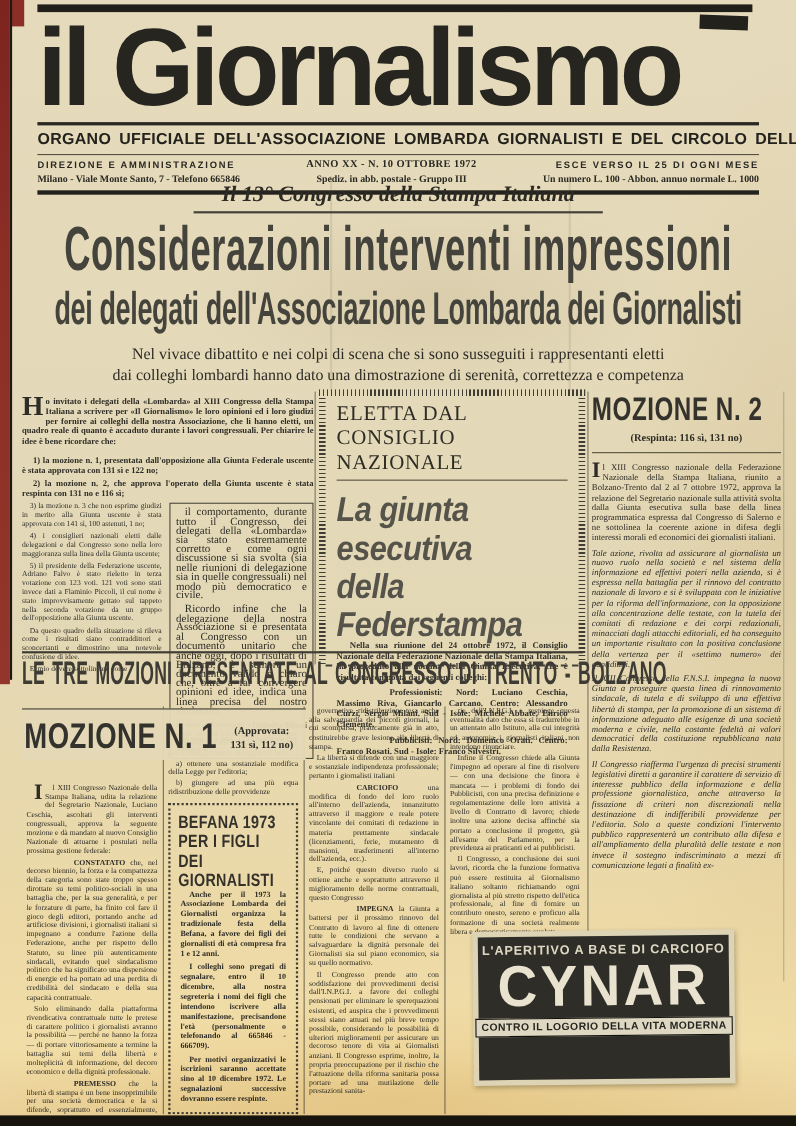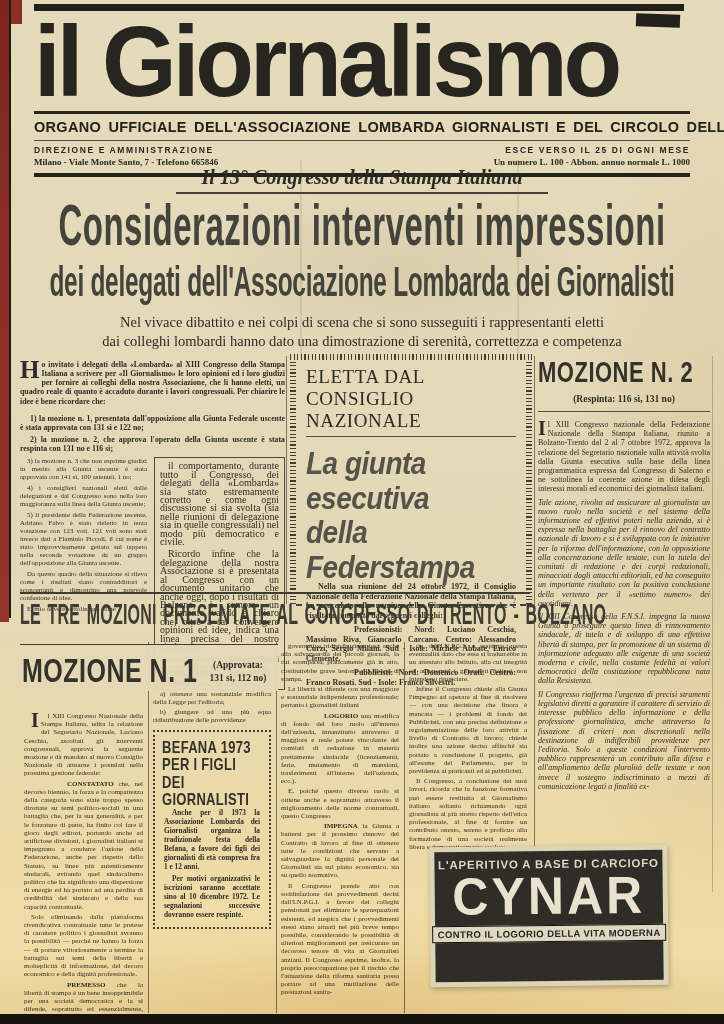--- a/index.html
+++ b/index.html
@@ -122,20 +122,24 @@
     <div class="topbar"></div>
     <h1 class="paper-title">il Giornalismo</h1>
     <div class="rule-md"></div>
     <div class="m-subtitle">ORGANO UFFICIALE DELL'ASSOCIAZIONE LOMBARDA GIORNALISTI E DEL CIRCOLO DELLA STAMPA</div>
     <div class="rule-thin"></div>
     <div class="m-info">
       <div class="cell">
         <div class="il1">DIREZIONE E AMMINISTRAZIONE</div>
         <div class="il2">Milano - Viale Monte Santo, 7 - Telefono 665846</div>
       </div>
+      <div class="cell c-center">
+        <div class="il1s">ANNO XX - N. 10 OTTOBRE 1972</div>
+        <div class="il2">Spediz. in abb. postale - Gruppo III</div>
+      </div>
       <div class="cell c-right">
         <div class="il1">ESCE VERSO IL 25 DI OGNI MESE</div>
         <div class="il2">Un numero L. 100 - Abbon. annuo normale L. 1000</div>
       </div>
     </div>
     <div class="rule-thick"></div>
   </div>
 
   <div class="kicker-wrap">
     <div class="kicker">Il 13° Congresso della Stampa Italiana</div>
@@ -222,27 +226,28 @@
       <p><span>tà delle informazioni e, quindi, delle aziende che tali informazioni forniscono, il Congresso chiede alla Giunta di operare per il conseguimento dei seguenti fini:</span></p>
       <p><span>a) ottenere una sostanziale modifica della Legge per l'editoria;</span></p>
       <p><span>b) giungere ad una più equa ridistribuzione delle provvidenze</span></p>
       <div class="befana">
         <div class="bf-title">
           <div>BEFANA 1973</div>
           <div>PER I FIGLI</div>
           <div>DEI GIORNALISTI</div>
         </div>
         <p>Anche per il 1973 la Associazione Lombarda dei Giornalisti organizza la tradizionale festa della Befana, a favore dei figli dei giornalisti di età compresa fra 1 e 12 anni.</p>
+        <p>I colleghi sono pregati di segnalare, entro il 10 dicembre, alla nostra segreteria i nomi dei figli che intendono iscrivere alla manifestazione, precisandone l'età (personalmente o telefonando al 665846 - 666709).</p>
         <p>Per motivi organizzativi le iscrizioni saranno accettate sino al 10 dicembre 1972. Le segnalazioni successive dovranno essere respinte.</p>
       </div>
     </div>
     <div class="fcol">
       <p><span>governative, ridistribuzione tesa anche alla salvaguardia dei piccoli giornali, la cui scomparsa, praticamente già in atto, costituirebbe grave lesione alla libertà di stampa.</span></p>
       <p><span>La libertà si difende con una maggiore e sostanziale indipendenza professionale; pertanto i giornalisti italiani</span></p>
-      <p><b class="plead">LOGORIO</b><span> una modifica di fondo del loro ruolo all'interno dell'azienda, innanzitutto attraverso il maggiore e reale potere vincolante dei comitati di redazione in materia prettamente sindacale (licenziamenti, ferie, mutamento di mansioni, trasferimenti all'interno dell'azienda, ecc.).</span></p>
+      <p><b class="plead">CARCIOFO</b><span> una modifica di fondo del loro ruolo all'interno dell'azienda, innanzitutto attraverso il maggiore e reale potere vincolante dei comitati di redazione in materia prettamente sindacale (licenziamenti, ferie, mutamento di mansioni, trasferimenti all'interno dell'azienda, ecc.).</span></p>
       <p><span>E, poiché questo diverso ruolo si ottiene anche e soprattutto attraverso il miglioramento delle norme contrattuali, questo Congresso</span></p>
       <p><b class="plead">IMPEGNA</b><span> la Giunta a battersi per il prossimo rinnovo del Contratto di lavoro al fine di ottenere tutte le condizioni che servano a salvaguardare la dignità personale dei Giornalisti sia sul piano economico, sia su quello normativo.</span></p>
       <p><span>Il Congresso prende atto con soddisfazione dei provvedimenti decisi dall'I.N.P.G.I. a favore dei colleghi pensionati per eliminare le sperequazioni esistenti, ed auspica che i provvedimenti stessi siano attuati nel più breve tempo possibile, considerando le possibilità di ulteriori miglioramenti per assicurare un decoroso tenore di vita ai Giornalisti anziani. Il Congresso esprime, inoltre, la propria preoccupazione per il rischio che l'attuazione della riforma sanitaria possa portare ad una mutilazione delle prestazioni sanita-</span></p>
     </div>
     <div class="fcol">
       <p><span>rie dell'I.N.P.G.I. e respinge questa eventualità dato che essa si tradurrebbe in un attentato allo Istituto, alla cui integrità ed autonomia i giornalisti italiani non intendono rinunciare.</span></p>
       <p><span>Infine il Congresso chiede alla Giunta l'impegno ad operare al fine di risolvere — con una decisione che finora è mancata — i problemi di fondo dei Pubblicisti, con una precisa definizione e regolamentazione delle loro attività a livello di Contratto di lavoro; chiede inoltre una azione decisa affinché sia portato a conclusione il progetto, già all'esame del Parlamento, per la previdenza ai praticanti ed ai pubblicisti.</span></p>
       <p><span>Il Congresso, a conclusione dei suoi lavori, ricorda che la funzione formativa può essere restituita al Giornalismo italiano soltanto richiamando ogni giornalista al più stretto rispetto dell'etica professionale, al fine di fornire un contributo onesto, sereno e proficuo alla formazione di una società realmente libera e democraticamente evoluta.</span></p>
     </div>
   </div>

